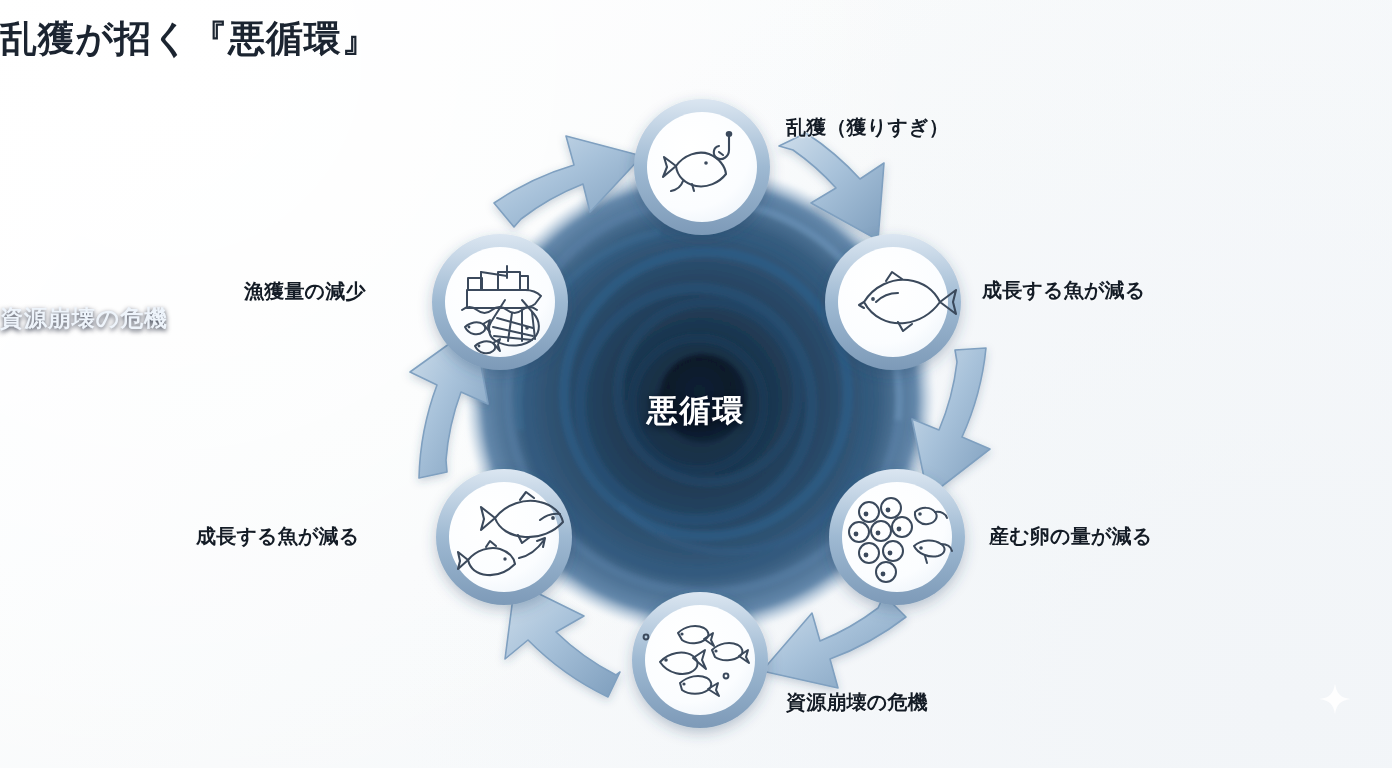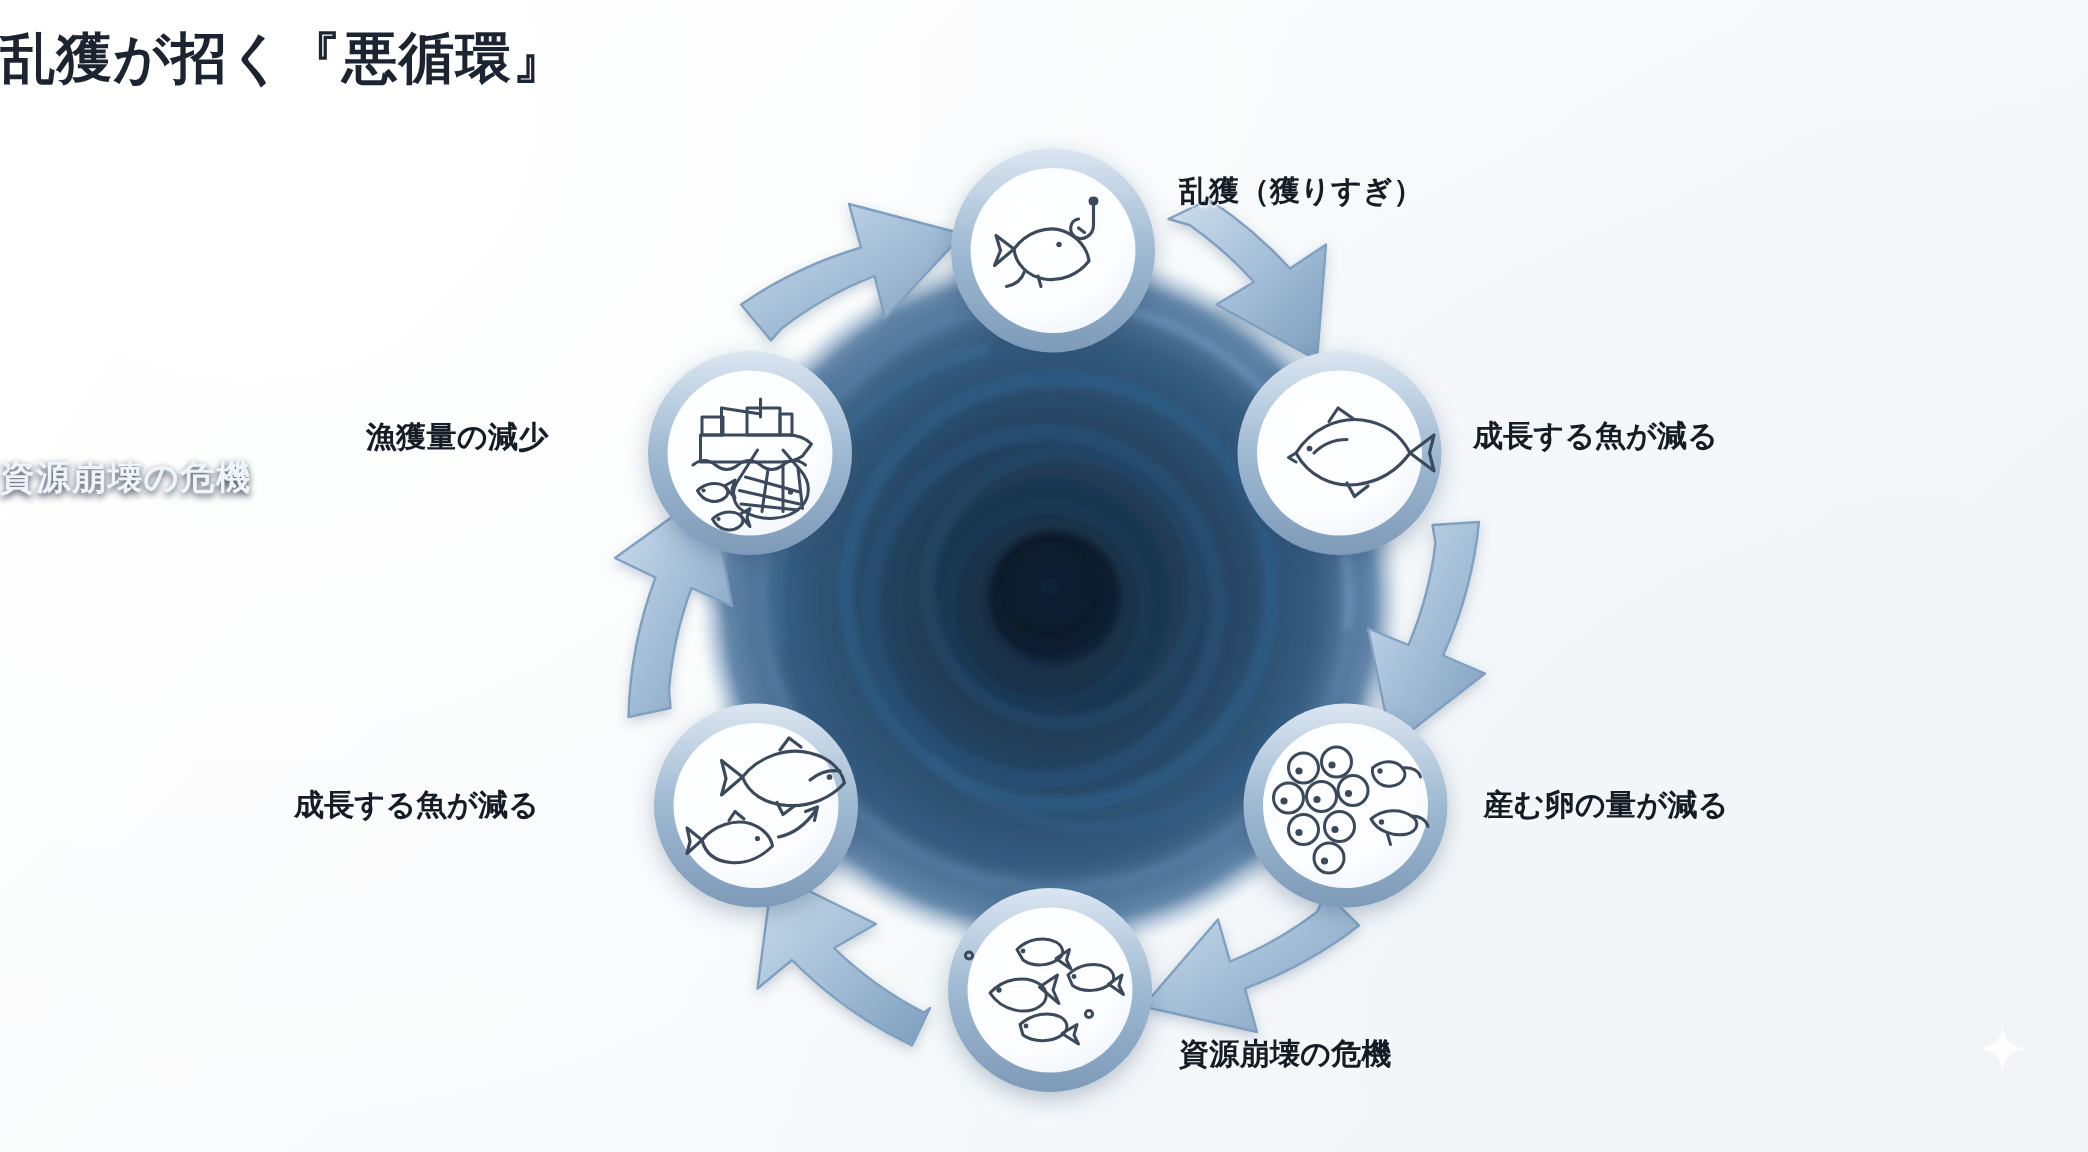--- a/index.html
+++ b/index.html
@@ -269,20 +269,21 @@
         <path d="M483 324 l7-4 l-2 6 l2 6 z"></path>
         <circle cx="469" cy="327" r="1.4" fill="#3b4a5c" stroke="none"></circle>
         <path d="M475 346 c5-5 13-6 18-3 c3 2 3 6 0 8 c-5 4-14 3-18-5 z"></path>
         <path d="M493 343 l7-4 l-2 6 l2 6 z"></path>
         <circle cx="479" cy="346" r="1.4" fill="#3b4a5c" stroke="none"></circle>
       </g>
     </g>
   </svg>
 
   <div class="center-sub">資源崩壊の危機</div>
+  <div class="center-main">悪循環</div>
 
   <div class="label" style="left:786px;top:114px;">乱獲（獲りすぎ）</div>
   <div class="label" style="left:982px;top:277px;">成長する魚が減る</div>
   <div class="label" style="left:989px;top:523px;">産む卵の量が減る</div>
   <div class="label" style="left:786px;top:689px;">資源崩壊の危機</div>
   <div class="label" style="left:196px;top:523px;">成長する魚が減る</div>
   <div class="label" style="left:244px;top:278px;">漁獲量の減少</div>
 
   <svg class="sparkle" viewBox="0 0 40 40">
     <path d="M20 2 C22 14 26 18 38 20 C26 22 22 26 20 38 C18 26 14 22 2 20 C14 18 18 14 20 2 Z" fill="#ffffff" opacity="0.95"></path>

